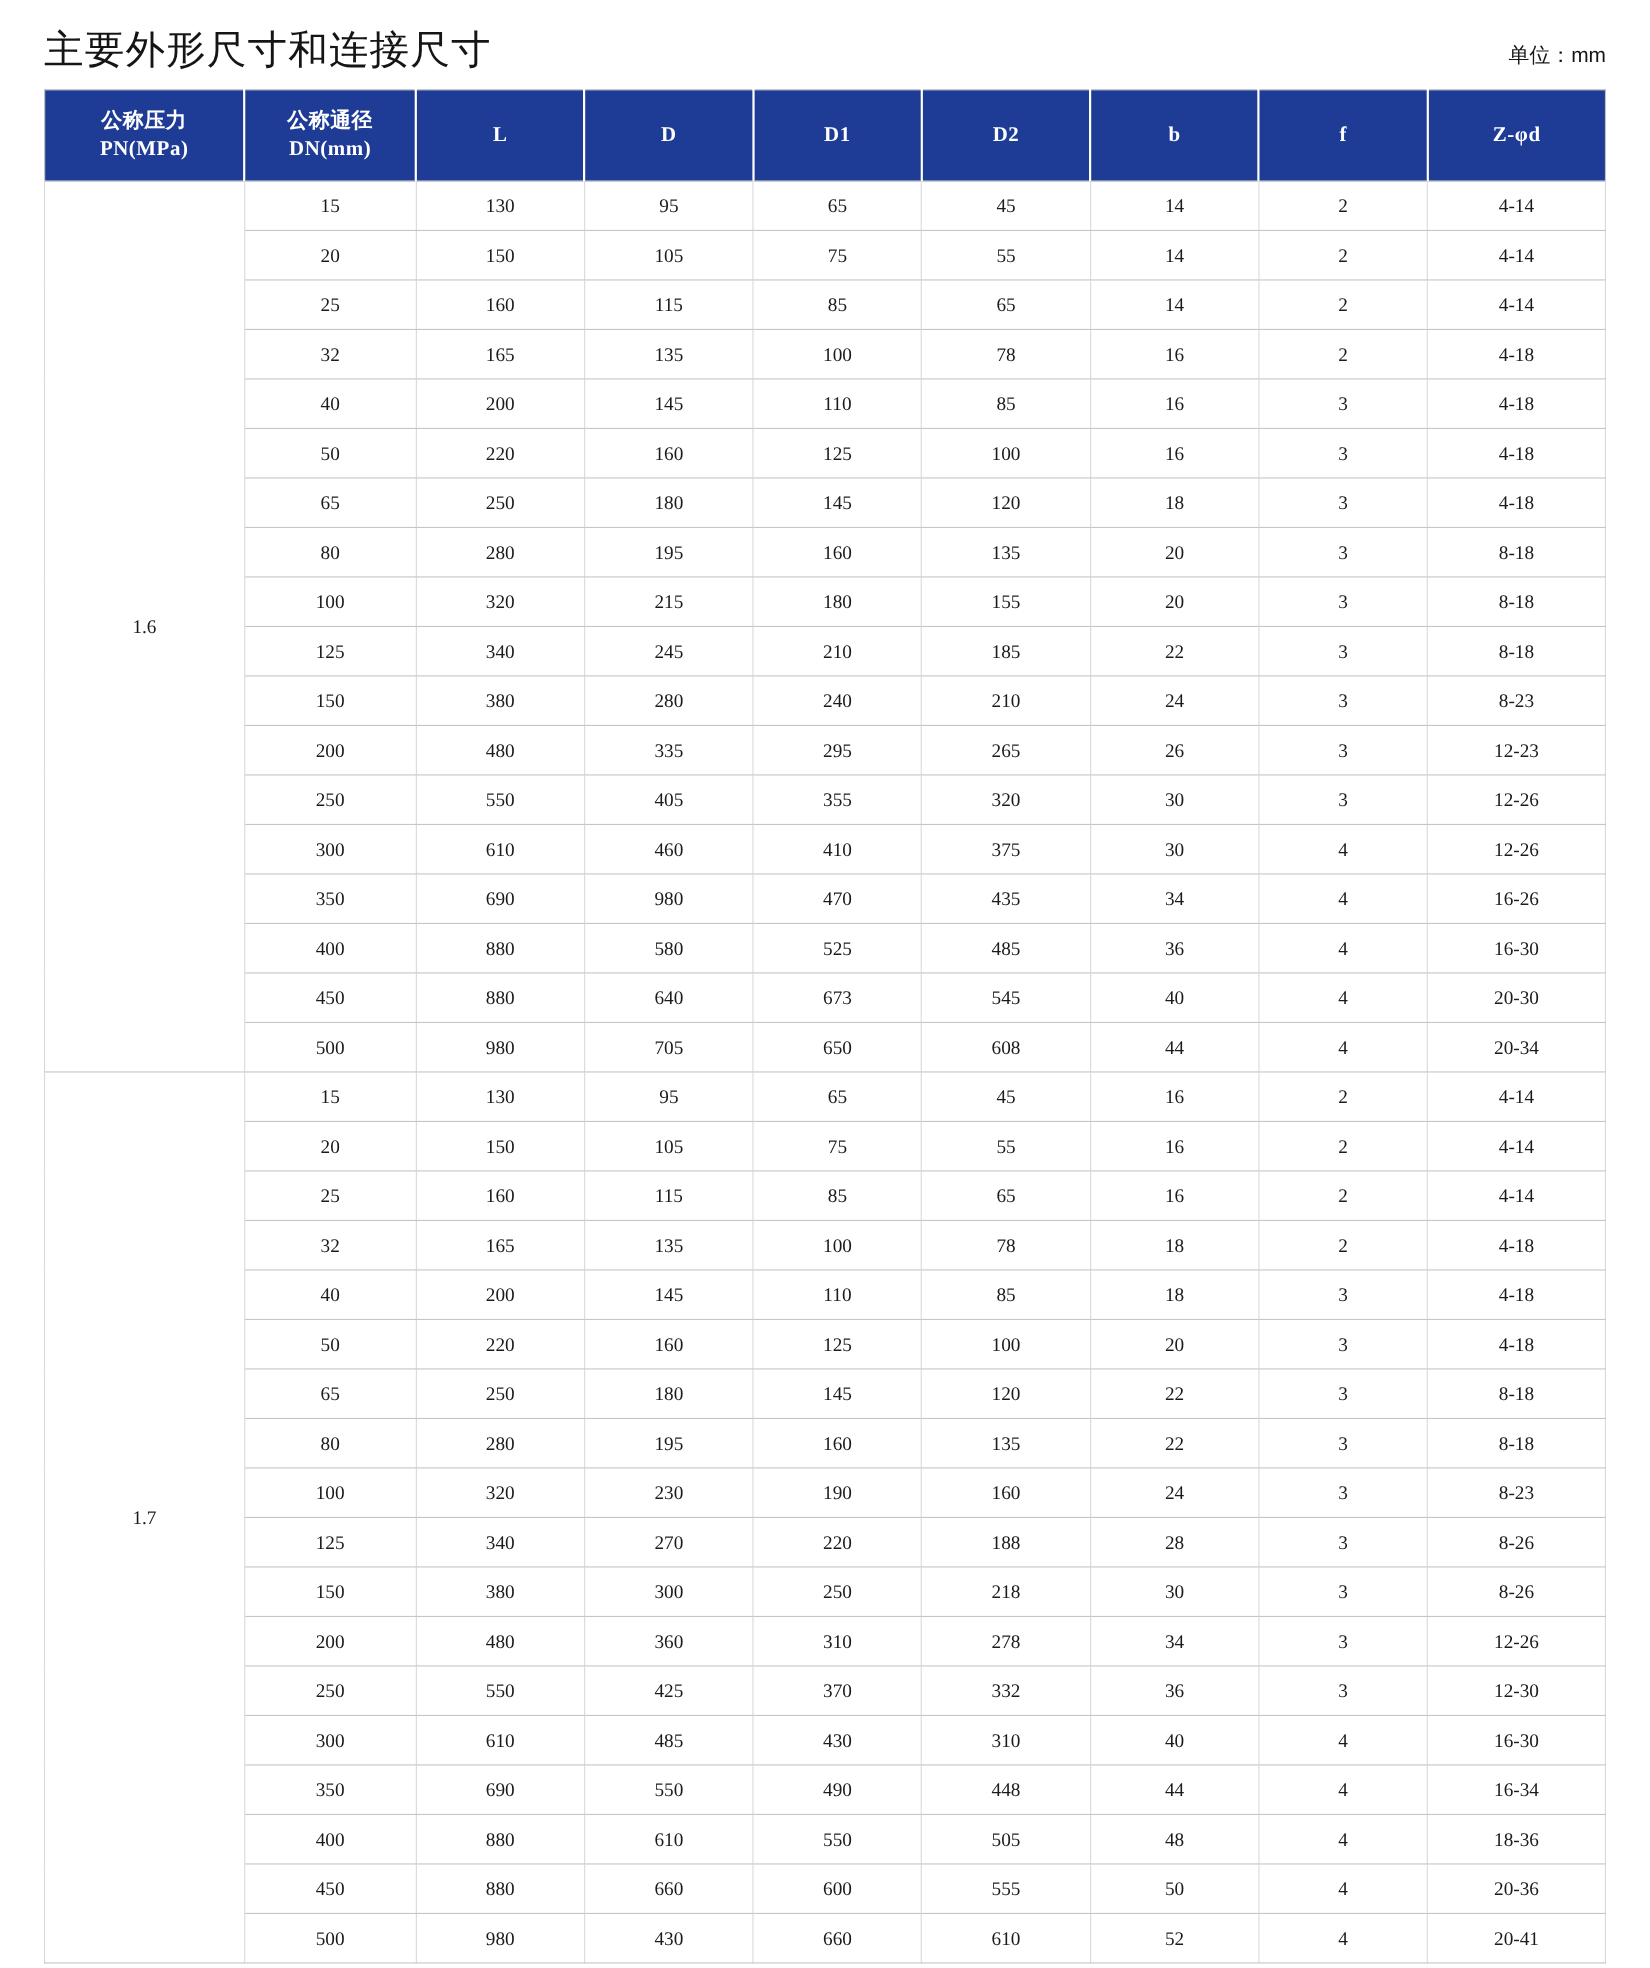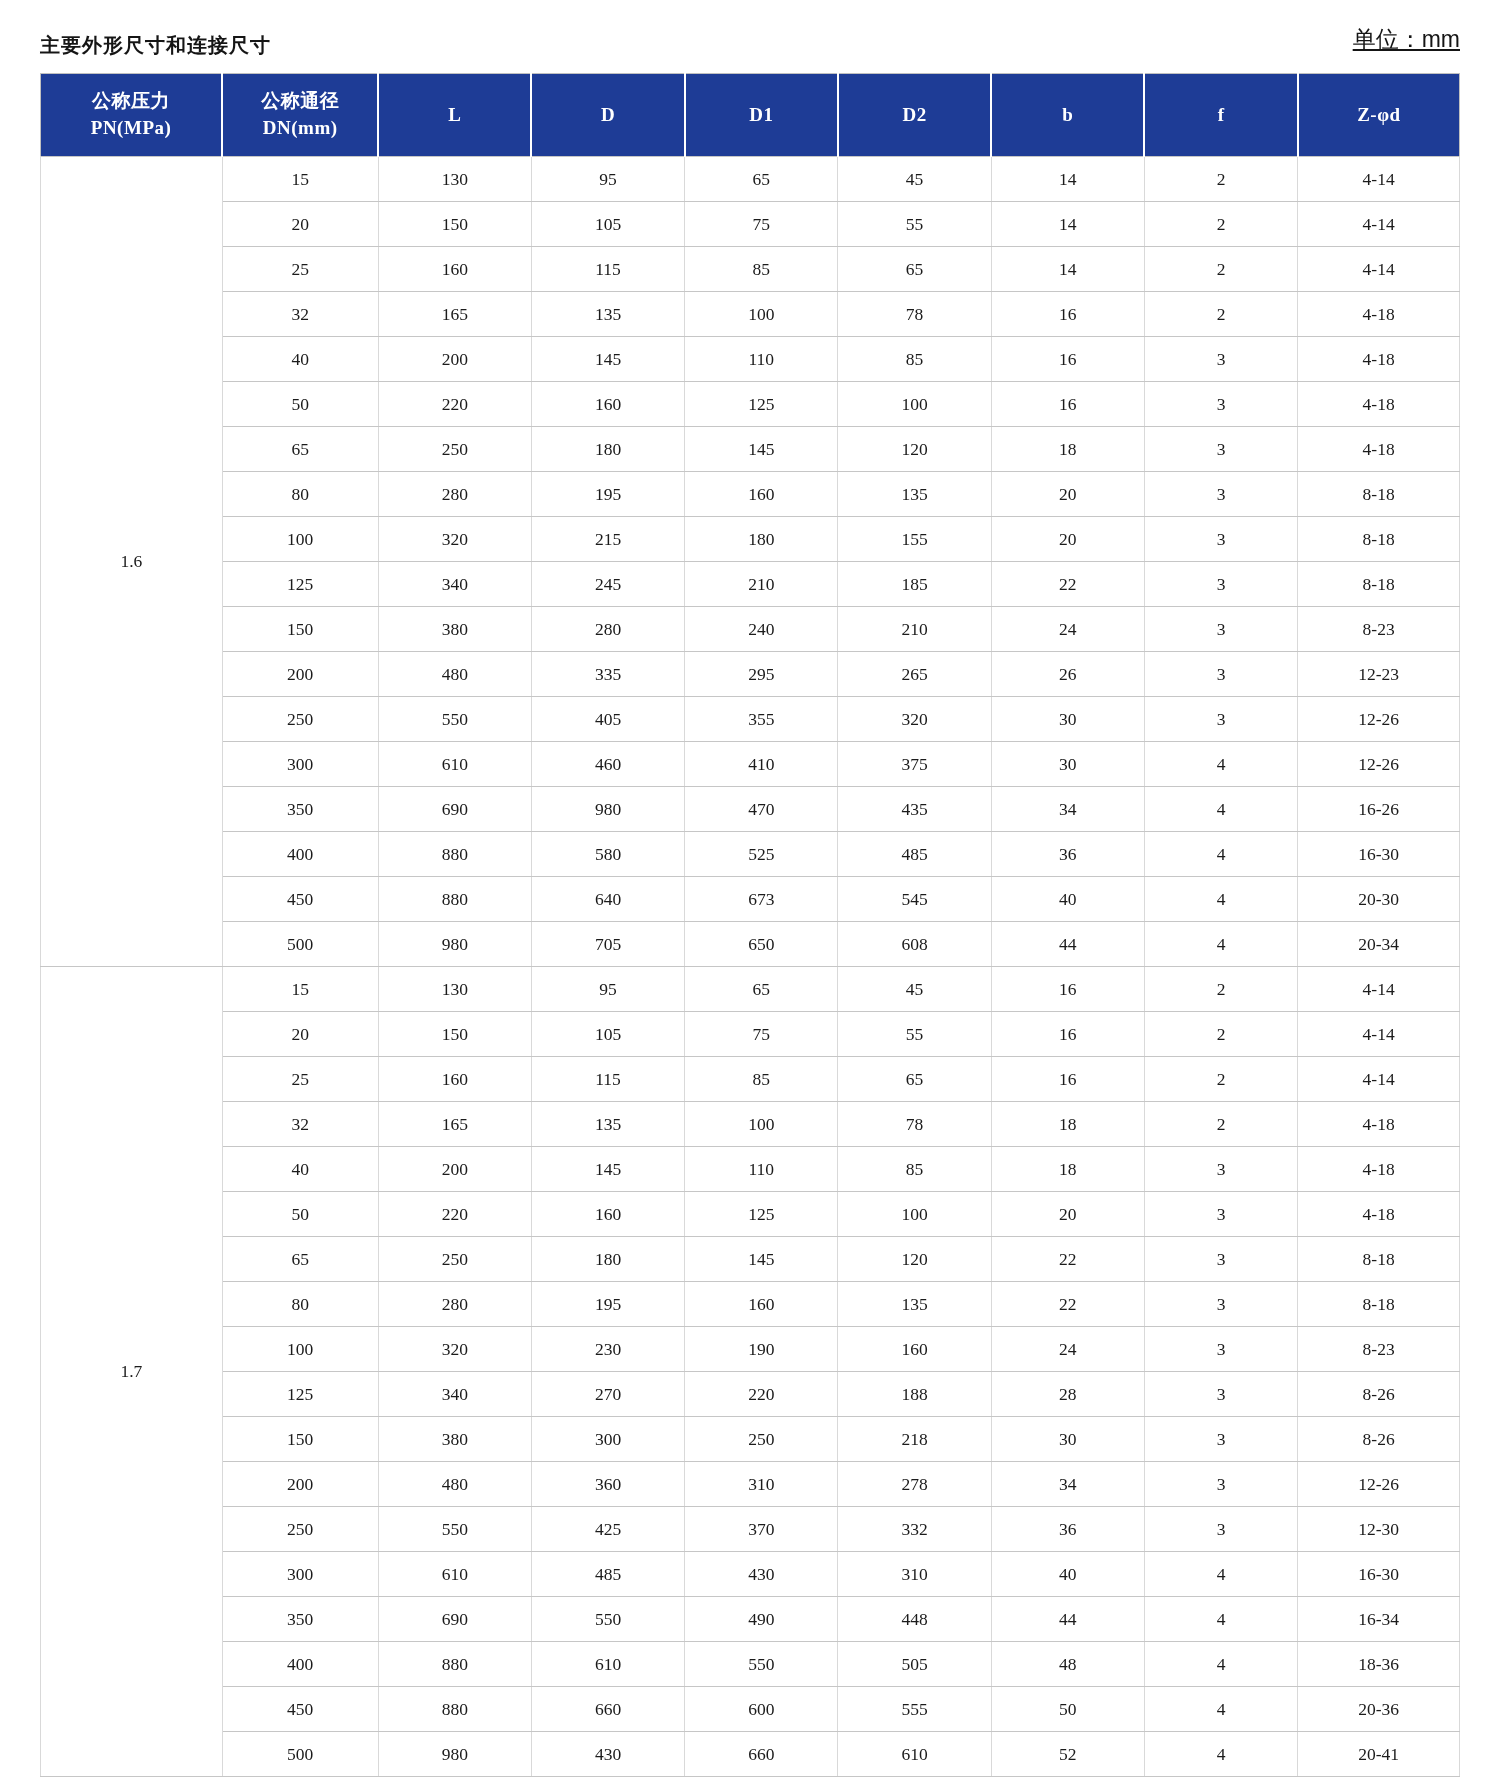--- a/index.html
+++ b/index.html
@@ -10,32 +10,31 @@
     padding: 24px 40px 40px 40px;
     background: #ffffff;
   }
   .topbar {
     display: flex;
     justify-content: space-between;
     align-items: flex-end;
     margin-bottom: 16px;
   }
   .page-title {
-    font-size: 20px;
-    font-weight: bold;
+    font-size: 36px;
+    font-weight: normal;
     color: #151515;
     margin: 0;
     letter-spacing: 1px;
     line-height: 1.15;
   }
   .unit-label {
-    font-size: 23px;
+    font-size: 19px;
     color: #151515;
     padding-bottom: 2px;
-    text-decoration: underline;
   }
   table.dim-table {
     width: 100%;
     border-collapse: collapse;
     table-layout: fixed;
   }
   table.dim-table thead th {
     background: #1e3c96;
     color: #ffffff;
     height: 80px;

